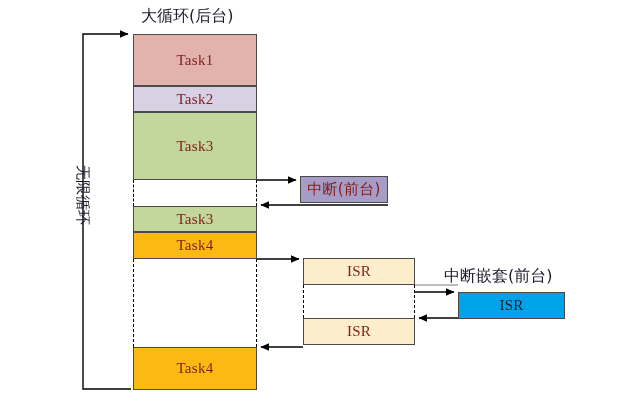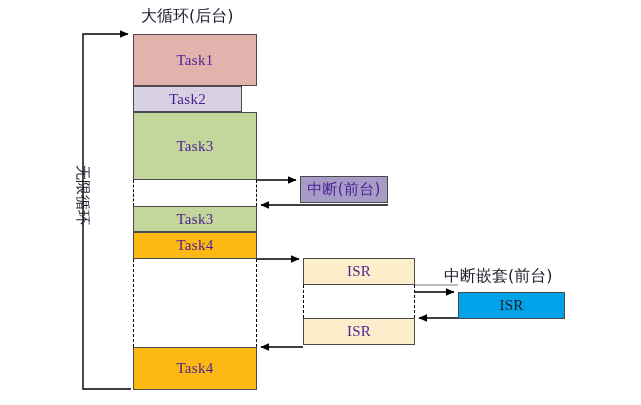--- a/index.html
+++ b/index.html
@@ -12,21 +12,21 @@
   }
   #stage{position:absolute;left:0;top:0;width:641px;height:405px;}
   svg.layer{position:absolute;left:0;top:0;width:641px;height:405px;}
 
   .box{
     position:absolute;
     box-sizing:border-box;
     border:1px solid #4a4a4a;
     display:flex;align-items:center;justify-content:center;
     font-size:15px;
-    color:#4c1d95;
+    color:#7f1d1d;
     letter-spacing:.3px;
     white-space:nowrap;
   }
   .label{
     position:absolute;
     font-size:16px;
     color:#1b1b2a;
     white-space:nowrap;
     font-family:"DejaVu Sans","Liberation Sans",sans-serif;
   }
@@ -90,21 +90,21 @@
     <g>
       <path d="M415,285 L458,285" fill="none" stroke="#7a7a7a" stroke-width="1"></path>
     </g>
   </svg>
 
   <div id="boxes">
       <div class="gapbox" style="left: 133px; top: 180px; width: 124px; height: 26px;"></div>
       <div class="gapbox" style="left: 133px; top: 259px; width: 124px; height: 88px;"></div>
       <div class="gapbox" style="left: 303px; top: 285px; width: 112px; height: 33px;"></div>
       <div class="box" style="background: rgb(226, 179, 173); left: 133px; top: 34px; width: 124px; height: 52px;">Task1</div>
-      <div class="box" style="background: rgb(215, 209, 227); left: 133px; top: 86px; width: 109px; height: 26px;">Task2</div>
+      <div class="box" style="background: rgb(215, 209, 227); left: 133px; top: 86px; width: 124px; height: 26px;">Task2</div>
       <div class="box" style="background: rgb(195, 214, 155); left: 133px; top: 112px; width: 124px; height: 68px;">Task3</div>
       <div class="box" style="background: rgb(195, 214, 155); left: 133px; top: 206px; width: 124px; height: 26px;">Task3</div>
       <div class="box" style="background: rgb(253, 185, 19); left: 133px; top: 232px; width: 124px; height: 27px;">Task4</div>
       <div class="box" style="background: rgb(253, 185, 19); left: 133px; top: 347px; width: 124px; height: 43px;">Task4</div>
       <div class="box" style="background: rgb(167, 156, 198); font-family: &quot;DejaVu Sans&quot;, &quot;Liberation Sans&quot;, sans-serif; font-size: 15px; left: 300px; top: 176px; width: 88px; height: 27px;">中断(前台)</div>
       <div class="box" style="background: rgb(253, 238, 203); font-size: 15px; left: 303px; top: 258px; width: 112px; height: 27px;">ISR</div>
       <div class="box" style="background: rgb(253, 238, 203); font-size: 15px; left: 303px; top: 318px; width: 112px; height: 27px;">ISR</div>
       <div class="box" style="background: rgb(0, 163, 232); font-family: &quot;Liberation Serif&quot;, &quot;DejaVu Serif&quot;, serif; color: rgb(27, 27, 42); font-size: 15px; left: 458px; top: 292px; width: 107px; height: 27px;">ISR</div>
     </div>
 

